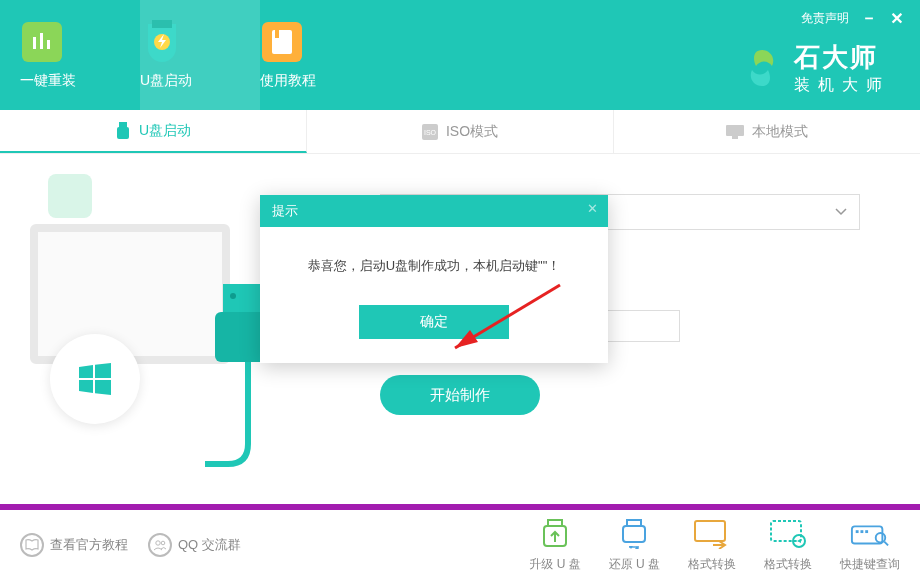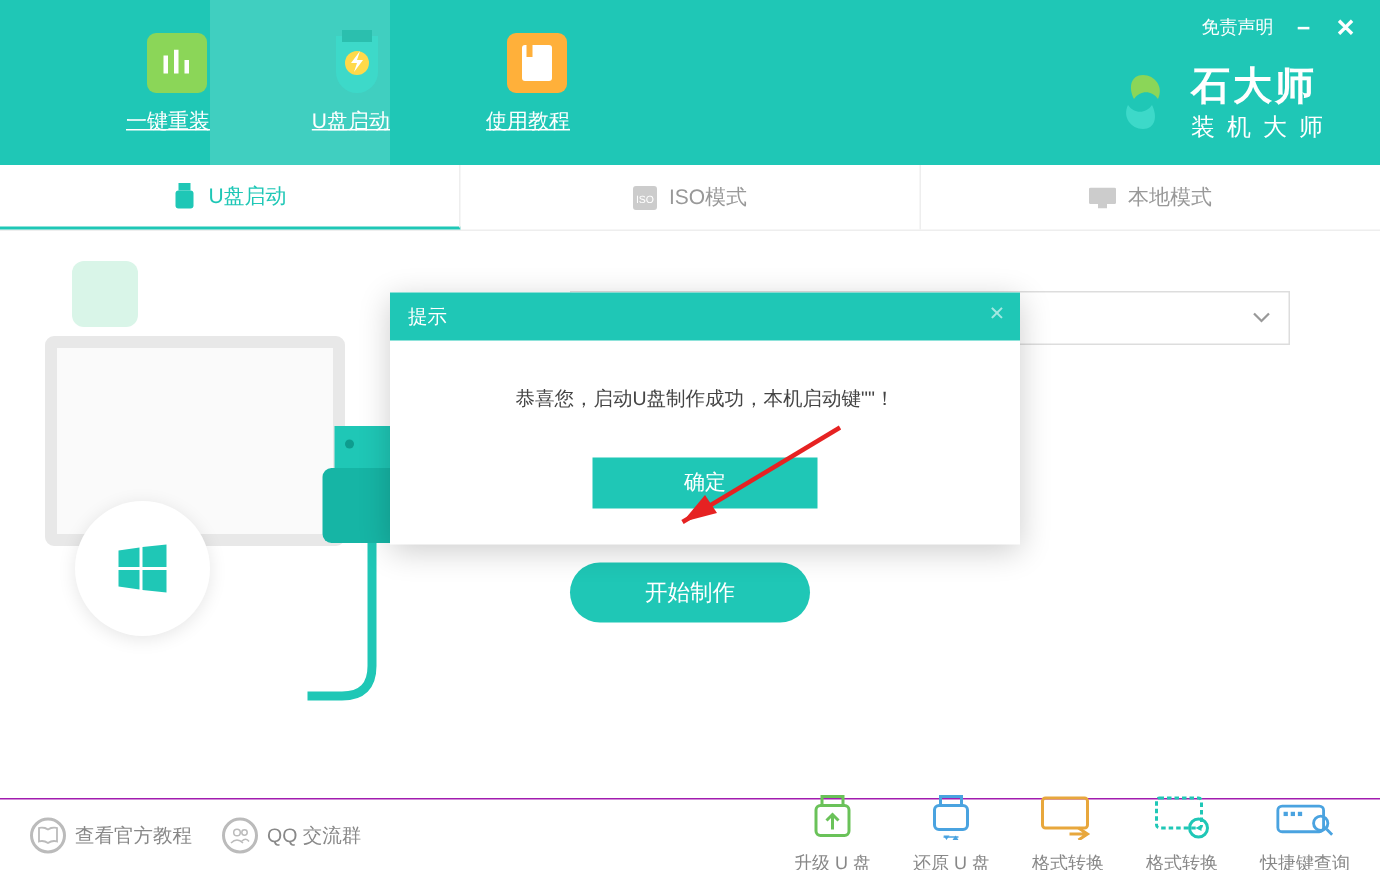--- a/index.html
+++ b/index.html
@@ -1,20 +1,20 @@
 <!DOCTYPE html>
 <html><head>
 <meta charset="utf-8">
 <style>
 * { margin: 0; padding: 0; box-sizing: border-box; font-family: "Microsoft YaHei", sans-serif; }
 body { width: 920px; height: 580px; background: #fff; overflow: hidden; position: relative; }
 
 .header { height: 110px; background: #1fc7b6; display: flex; align-items: center; position: relative; }
 .nav-tabs { display: flex; height: 100%; padding-left: 20px; }
-.nav-tab { width: 120px; display: flex; flex-direction: column; align-items: flex-end; justify-content: center; color: #fff; font-size: 14px; cursor: pointer; position: relative; text-decoration: underline; }
+.nav-tab { width: 120px; display: flex; flex-direction: column; align-items: flex-start; justify-content: center; color: #fff; font-size: 14px; cursor: pointer; position: relative; }
 .nav-tab.active { background: rgba(255,255,255,0.15); }
 .nav-icon { width: 44px; height: 44px; margin-bottom: 8px; display: flex; align-items: center; justify-content: center; }
 .nav-icon-box { width: 40px; height: 40px; border-radius: 6px; display: flex; align-items: center; justify-content: center; }
 .header-right { position: absolute; right: 15px; top: 8px; display: flex; align-items: center; gap: 12px; color: #fff; font-size: 12px; }
 .win-btn { color: #fff; cursor: pointer; font-size: 16px; font-weight: bold; width: 16px; text-align: center; }
 .brand { position: absolute; right: 30px; top: 40px; display: flex; align-items: center; gap: 10px; }
 .brand-text { color: #fff; }
 .brand-title { font-size: 26px; font-weight: bold; letter-spacing: 2px; }
 .brand-sub { font-size: 16px; letter-spacing: 8px; }
 
@@ -30,29 +30,29 @@
 .illus-circle { position: absolute; left: 20px; top: 160px; width: 90px; height: 90px; background: #fff; border-radius: 50%; box-shadow: 0 2px 12px rgba(0,0,0,0.1); display: flex; align-items: center; justify-content: center; }
 .illus-usb { position: absolute; left: 175px; top: 110px; }
 
 .form-area { position: absolute; left: 380px; top: 40px; width: 500px; }
 .dropdown { width: 480px; height: 36px; border: 1px solid #ddd; background: #fff; display: flex; align-items: center; justify-content: flex-end; padding: 0 12px; cursor: pointer; }
 .field-row { width: 300px; height: 32px; border: 1px solid #ddd; margin-top: 80px; }
 .start-btn { width: 160px; height: 40px; background: #1fc7b6; color: #fff; border-radius: 20px; display: flex; align-items: center; justify-content: center; font-size: 15px; cursor: pointer; margin-top: 15px; }
 .tip { margin-top: 0; font-size: 12px; color: #999; position: absolute; left: 190px; top: 240px; }
 .tip-label { color: #ff8a3c; }
 
-.footer { position: absolute; bottom: 0; left: 0; right: 0; height: 48px; border-top: 1px solid #a21caf; display: flex; align-items: center; padding: 0 20px; }
+.footer { position: absolute; bottom: 0; left: 0; right: 0; height: 76px; border-top: 6px solid #a21caf; display: flex; align-items: center; padding: 0 20px; }
 .footer-left { display: flex; gap: 20px; }
 .footer-link { display: flex; align-items: center; gap: 6px; color: #888; font-size: 13px; cursor: pointer; }
 .footer-link-icon { width: 24px; height: 24px; border: 2px solid #bbb; border-radius: 50%; display: flex; align-items: center; justify-content: center; font-size: 11px; color: #bbb; }
 .footer-actions { margin-left: auto; display: flex; gap: 28px; }
 .action { display: flex; flex-direction: column; align-items: center; gap: 6px; color: #888; font-size: 12px; cursor: pointer; }
 .action-icon { width: 40px; height: 32px; display: flex; align-items: center; justify-content: center; }
 
-.modal { position: absolute; left: 260px; top: 195px; width: 420px; background: #fff; box-shadow: 0 4px 20px rgba(0,0,0,0.2); z-index: 100; }
+.modal { position: absolute; left: 260px; top: 195px; width: 348px; background: #fff; box-shadow: 0 4px 20px rgba(0,0,0,0.2); z-index: 100; }
 .modal-header { height: 32px; background: #1fc7b6; color: #fff; display: flex; align-items: center; padding: 0 12px; font-size: 13px; position: relative; }
 .modal-close { position: absolute; right: 10px; top: 6px; cursor: pointer; opacity: 0.6; }
 .modal-body { padding: 30px 20px 20px; text-align: center; font-size: 13px; color: #444; }
 .modal-footer { padding: 10px 0 24px; display: flex; justify-content: center; }
 .modal-btn { width: 150px; height: 34px; background: #1fc7b6; color: #fff; display: flex; align-items: center; justify-content: center; font-size: 14px; cursor: pointer; }
 
 .arrow { position: absolute; left: 440px; top: 280px; z-index: 101; pointer-events: none; }
 </style>
 </head>
 <body>

